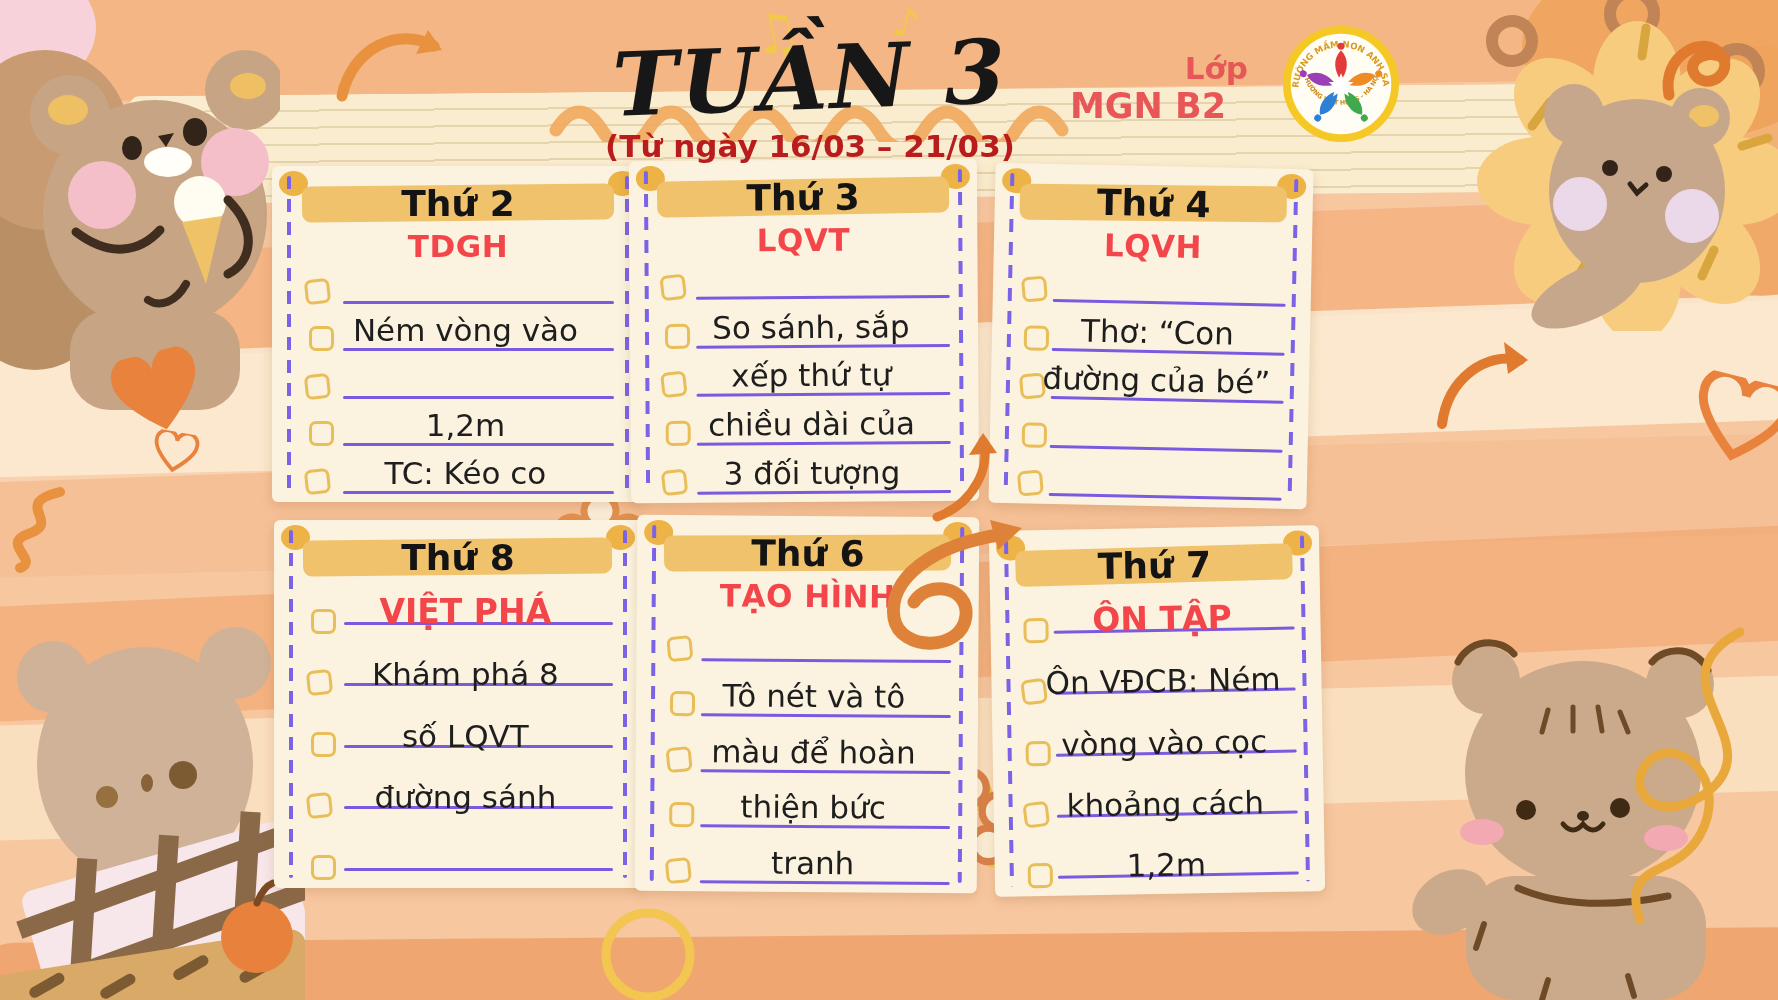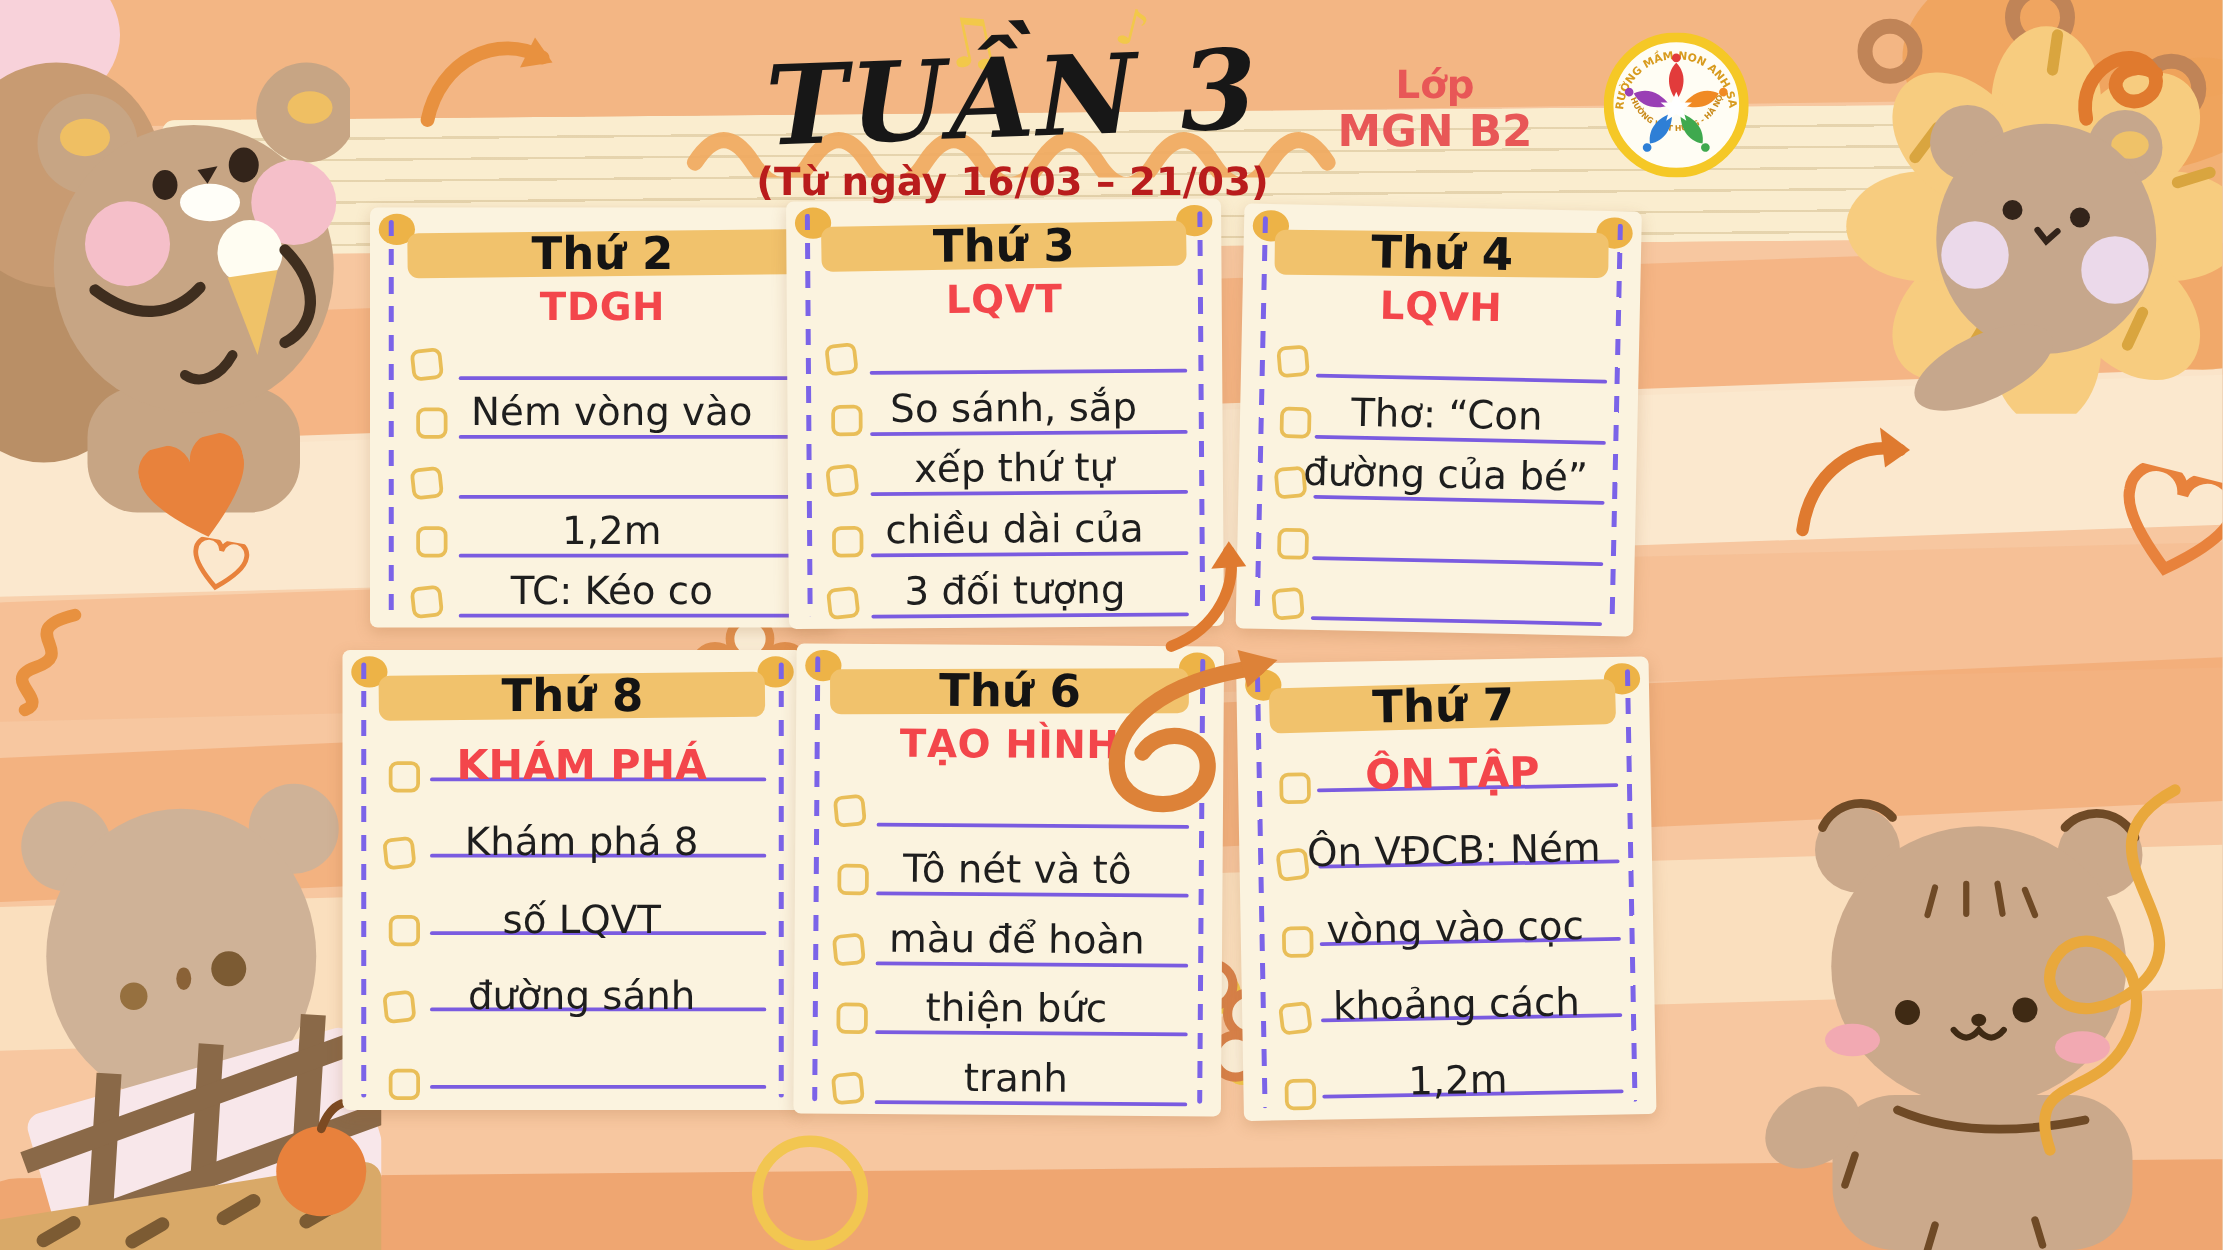--- a/index.html
+++ b/index.html
@@ -15,27 +15,27 @@
   .b4{left:-60px;top:455px;width:1950px;height:100px;background:#F6B98B;opacity:.5;transform:rotate(-1.4deg);}
   .b5{left:-60px;top:565px;width:1950px;height:115px;background:#F1A066;opacity:.55;transform:rotate(-2.6deg);}
   .b6{left:-60px;top:700px;width:1950px;height:115px;background:#FBE9CB;opacity:.7;transform:rotate(-1.6deg);}
   .b7{left:-30px;top:935px;width:1850px;height:90px;background:#EC9B61;opacity:.75;transform:rotate(-.5deg);}
   
   .title{position:absolute;left:540px;top:26px;width:540px;z-index:6;text-align:center;
          font:italic bold 88px "DejaVu Serif",serif;color:#171717;transform:rotate(-2deg);letter-spacing:2px;}
   .subtitle{position:absolute;left:540px;top:128px;width:540px;z-index:6;text-align:center;
          font:bold 31px "DejaVu Sans",sans-serif;color:#b91c1c;}
   .class-label{position:absolute;left:1048px;top:50px;width:200px;z-index:6;text-align:center;color:#E85757;}
-  .class-label .l1{font:bold 31px "DejaVu Sans",sans-serif;}
+  .class-label .l1{font:bold 31px "DejaVu Sans",sans-serif;text-align:right;}
   .class-label .l2{font:bold 35px "DejaVu Sans",sans-serif;}
   .logo{position:absolute;left:1283px;top:26px;width:116px;height:116px;z-index:6;}
   
   .card{position:absolute;z-index:5;background:#FBF3DF;border-radius:6px;
         box-shadow:0 4px 12px rgba(150,90,40,.22);display:flex;flex-direction:column;align-items:center;padding-top:10px;}
-  .c1{left:272px;top:166px;width:372px;height:326px;margin-left:24px;}
+  .c1{left:272px;top:166px;width:372px;height:326px;}
   .c2{left:630px;top:160px;width:348px;height:332px;transform:rotate(-.4deg);}
   .c3{left:992px;top:166px;width:318px;height:330px;transform:rotate(1.2deg);}
   .c4{left:274px;top:520px;width:368px;height:358px;}
   .c5{left:636px;top:516px;width:342px;height:366px;transform:rotate(.4deg);}
   .c6{left:992px;top:528px;width:330px;height:356px;transform:rotate(-1deg);}
   .edge{position:absolute;top:10px;bottom:10px;width:4px;border-radius:2px;
         background:repeating-linear-gradient(180deg,#7B63E8 0 13px,transparent 13px 23px);}
   .edge.l{left:15px}.edge.r{right:15px}
   .dot{position:absolute;width:29px;height:25px;border-radius:50%;background:#EDB347;top:5px;}
   .dot.l{left:7px}.dot.r{right:7px}
@@ -429,21 +429,21 @@
     <span class="dot l"></span>
       <span class="dot r"></span>
     <span class="edge l"></span>
       <span class="edge r"></span>
     <div class="daybar">
         <span>Thứ 8</span>
       </div>
     <div class="row">
         <span class="cb"></span>
         <span class="ln"></span>
-        <span class="tx subj">KHÁM PHÁ</span>
+        <span class="tx subj">VIỆT PHÁ</span>
       </div>
     <div class="row">
         <span class="cb"></span>
         <span class="ln"></span>
         <span class="tx">Khám phá 8</span>
       </div>
     <div class="row">
         <span class="cb"></span>
         <span class="ln"></span>
         <span class="tx">số LQVT</span>

